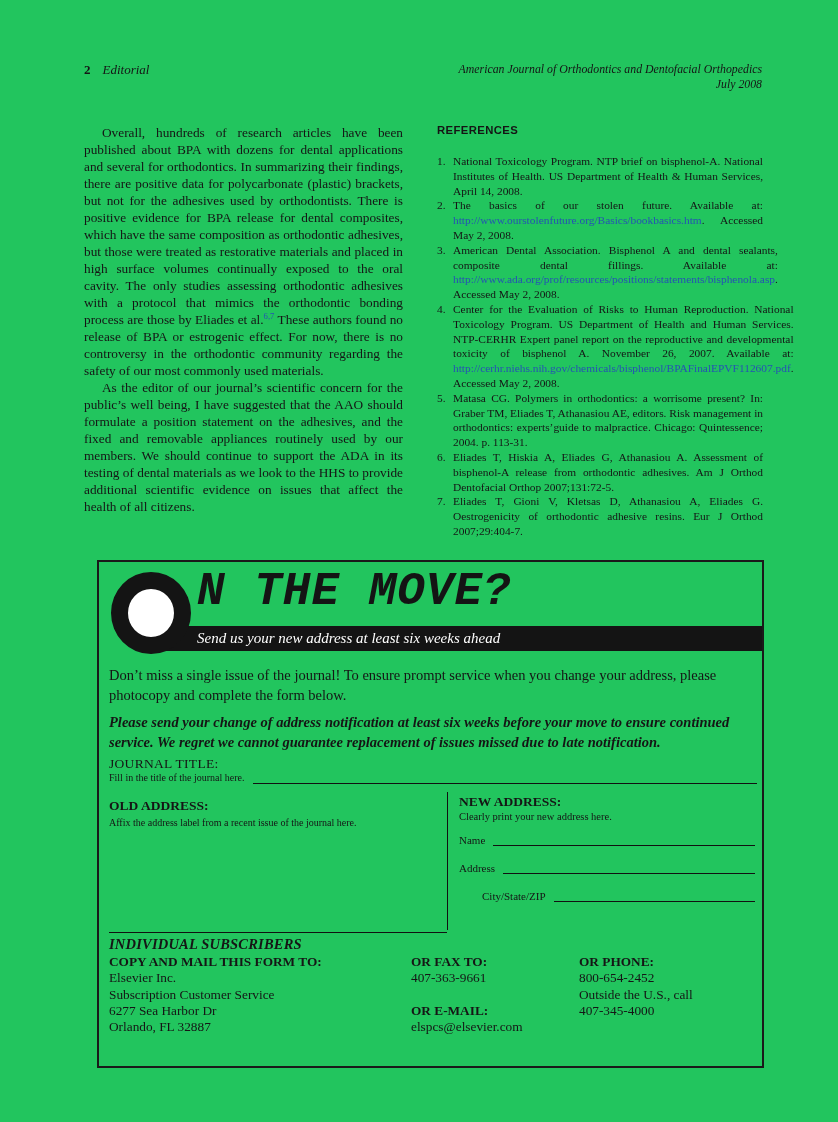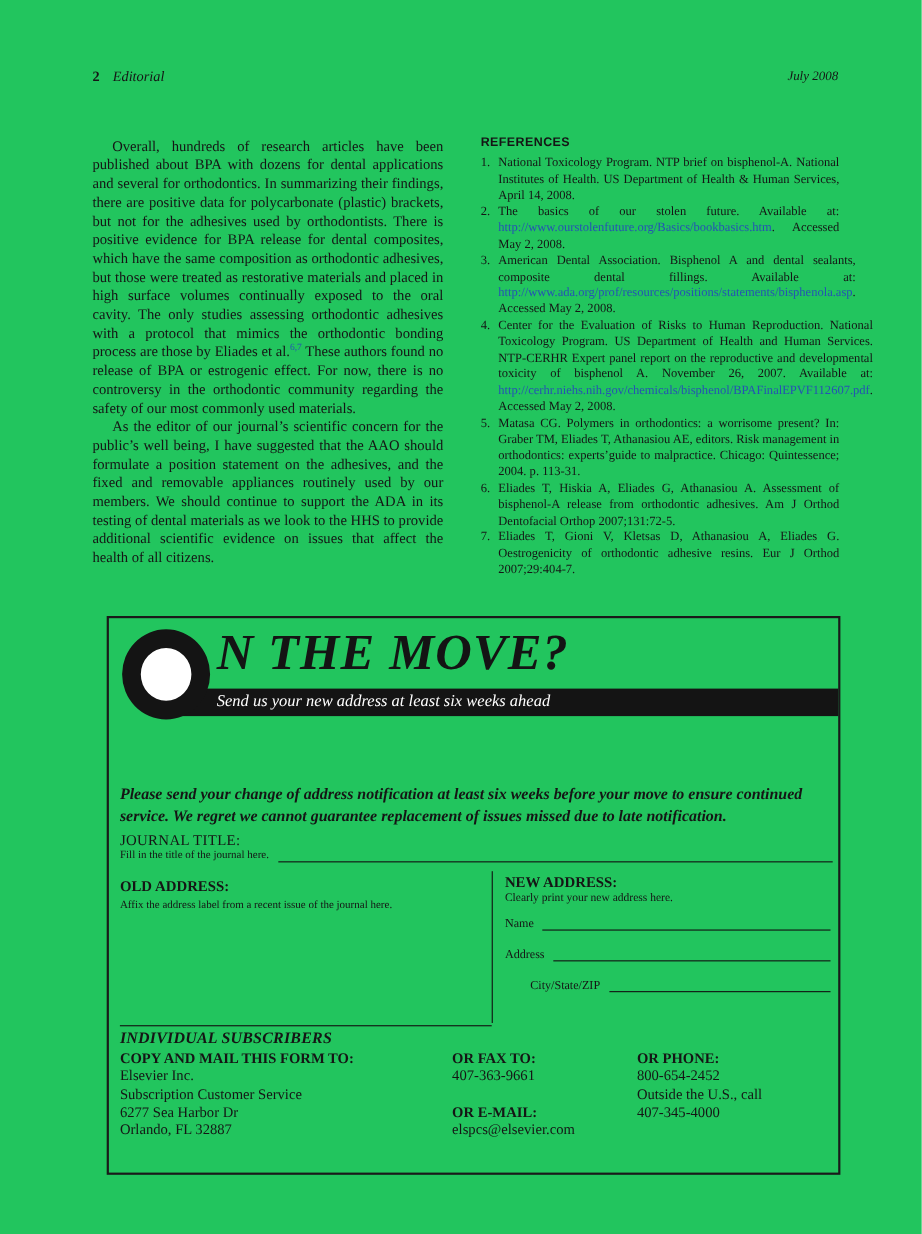--- a/index.html
+++ b/index.html
@@ -13,29 +13,29 @@
   .header-left { font-size:13px; }
   .header-left .pg { font-weight:bold; margin-right:12px; }
   .header-left .sec { font-style:italic; }
   .header-right { text-align:right; font-style:italic; font-size:11.8px; line-height:14.5px; }
   
   .col-left { position:absolute; top:124px; left:84px; width:319px; font-size:13.3px; line-height:17px; text-align:justify; }
   .para { text-indent:18px; }
   sup.cite { color:#2553b4; font-size:0.65em; vertical-align:super; line-height:0; }
   
   .col-right { position:absolute; top:124px; left:437px; width:326px; }
-  .ref-title { font-family:"Liberation Sans", sans-serif; font-weight:bold; font-size:11.3px; letter-spacing:0.4px; margin-bottom:5px; }
+  .ref-title { font-family:"Liberation Sans", sans-serif; font-weight:bold; font-size:11.3px; letter-spacing:0.4px; margin-bottom:18px; }
   .ref-item { display:flex; font-size:11.4px; line-height:14.8px; text-align:justify; }
   .ref-num { width:16px; flex:none; }
   .ref-text { flex:1; }
   .ref-link { color:#2553b4; text-decoration:none; cursor:pointer; }
   
   .move-box { position:absolute; left:97px; top:560px; width:667px; height:508px; border:2px solid #1a1a1a; }
   .o-ring { position:absolute; left:12px; top:10px; width:80px; height:82px; border:17px solid #141414; border-radius:50%; background:#fff; z-index:2; }
-  .headline { position:absolute; left:98px; top:4px; font-family:Liberation Serif, serif; font-weight:bold; font-style:italic; font-size:46px; letter-spacing:1px; color:#141414; z-index:2; white-space:nowrap; }
+  .headline { position:absolute; left:98px; top:4px; font-family:Liberation Mono, monospace; font-weight:bold; font-style:italic; font-size:46px; letter-spacing:1px; color:#141414; z-index:2; white-space:nowrap; }
   .banner { position:absolute; left:40px; top:64px; width:623px; height:25px; background:#141414; color:#ffffff; font-style:italic; font-size:15px; line-height:25px; padding-left:58px; z-index:1; white-space:nowrap; }
   .intro { position:absolute; left:10px; top:104px; width:648px; font-size:14.5px; line-height:19.5px; }
   .notice { position:absolute; left:10px; top:151px; width:650px; font-size:14.5px; line-height:19.5px; font-style:italic; font-weight:bold; }
   .jt-label { position:absolute; left:10px; top:194px; font-weight:normal; font-size:13.5px; letter-spacing:0.3px;text-align:right; }
   .jt-row { position:absolute; left:10px; top:210px; width:648px; display:flex; align-items:flex-start; font-size:10px; }
   .jt-hint { flex:none; padding-right:8px; }
   .blank-line { flex:1; border-bottom:1.4px solid #111; height:12px; }
   .divider-v { position:absolute; left:348px; top:230px; height:138px; border-left:1.4px solid #111; }
   .old-label { position:absolute; left:10px; top:236px; font-weight:bold; font-size:13.5px; }
   .old-hint { position:absolute; left:10px; top:255px; font-size:10px; }
@@ -55,20 +55,21 @@
 </head>
 <body>
 
 <div class="page">
 
   <div class="header">
     <div class="header-left">
       <span class="pg">2</span><span class="sec">Editorial</span>
     </div>
     <div class="header-right">
+      <div>American Journal of Orthodontics and Dentofacial Orthopedics</div>
       <div>July 2008</div>
     </div>
   </div>
 
   <div class="col-left">
     <p class="para"><span>Overall, hundreds of research articles have been published about BPA with dozens for dental applications and several for orthodontics. In summarizing their findings, there are positive data for polycarbonate (plastic) brackets, but not for the adhesives used by orthodontists. There is positive evidence for BPA release for dental composites, which have the same composition as orthodontic adhesives, but those were treated as restorative materials and placed in high surface volumes continually exposed to the oral cavity. The only studies assessing orthodontic adhesives with a protocol that mimics the orthodontic bonding process are those by Eliades et al.</span><sup class="cite">6,7</sup><span> These authors found no release of BPA or estrogenic effect. For now, there is no controversy in the orthodontic community regarding the safety of our most commonly used materials.</span></p>
     <p class="para">As the editor of our journal’s scientific concern for the public’s well being, I have suggested that the AAO should formulate a position statement on the adhesives, and the fixed and removable appliances routinely used by our members. We should continue to support the ADA in its testing of dental materials as we look to the HHS to provide additional scientific evidence on issues that affect the health of all citizens.</p>
   </div>
 
   <div class="col-right">
@@ -102,20 +103,21 @@
       <span class="ref-num">7.</span>
       <span class="ref-text"><span>Eliades T, Gioni V, Kletsas D, Athanasiou A, Eliades G. Oestrogenicity of orthodontic adhesive resins. Eur J Orthod 2007;29:404-7.</span><a class="ref-link"></a><span></span></span>
     </div>
   </div>
 
   <div class="move-box">
     <div class="o-ring"></div>
     <div class="headline">N THE MOVE?</div>
     <div class="banner">Send us your new address at least six weeks ahead</div>
 
+    <p class="intro">Don’t miss a single issue of the journal!  To ensure prompt service when you change your address, please photocopy and complete the form below.</p>
     <p class="notice">Please send your change of address notification at least six weeks before your move to ensure continued service.  We regret we cannot guarantee replacement of issues missed due to late notification.</p>
 
     <div class="jt-label">JOURNAL TITLE:</div>
     <div class="jt-row">
       <span class="jt-hint">Fill in the title of the journal here.</span>
       <span class="blank-line"></span>
     </div>
 
     <div class="divider-v"></div>
 

